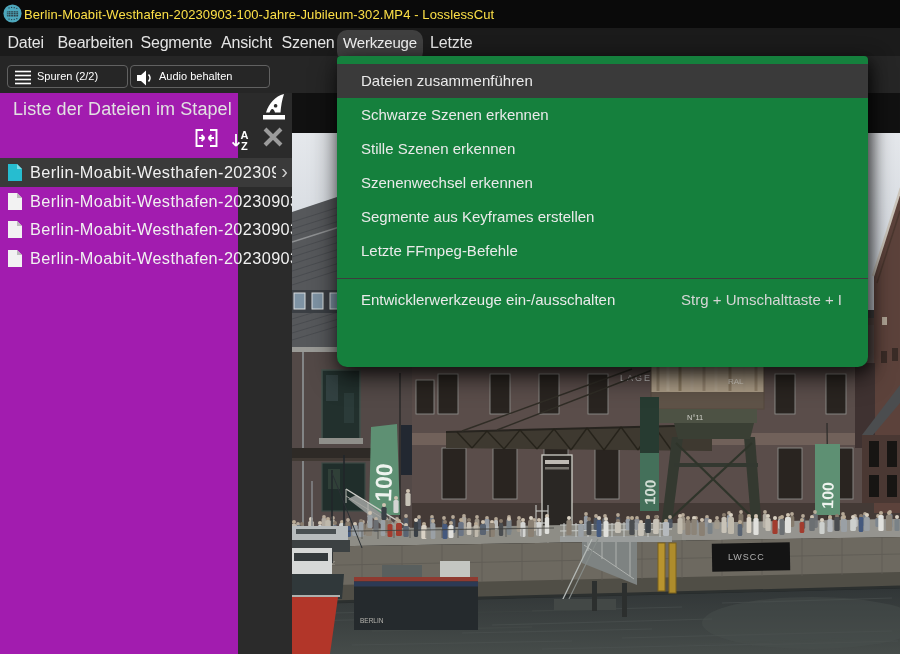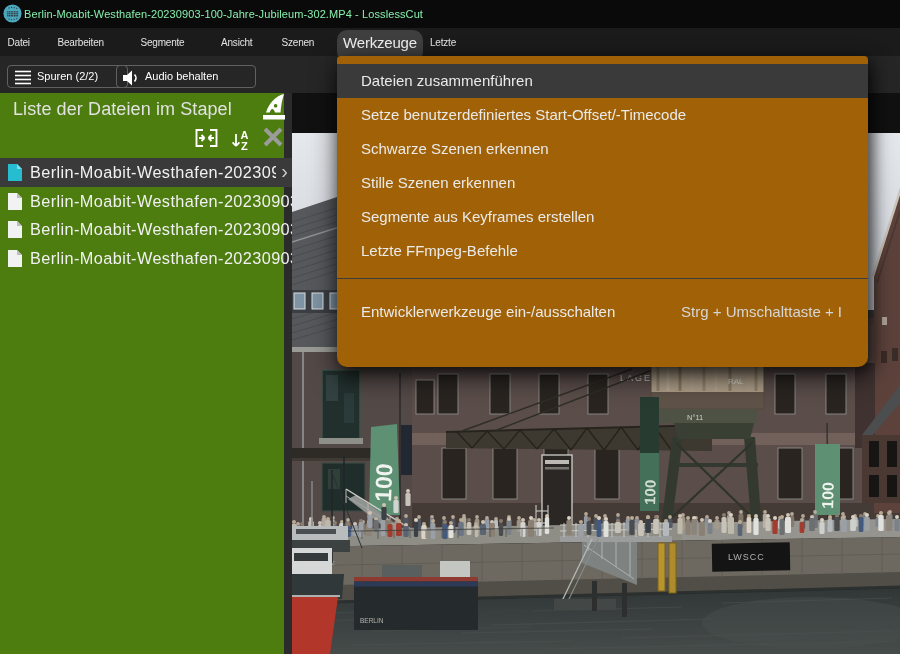--- a/index.html
+++ b/index.html
@@ -1,30 +1,30 @@
 <!DOCTYPE html>
 <html><head><meta charset="utf-8"><style>
 *{margin:0;padding:0;box-sizing:border-box}
 html,body{width:900px;height:654px;overflow:hidden;background:#2b2b2b;font-family:"Liberation Sans",sans-serif}
 #titlebar{position:absolute;left:0;top:0;width:900px;height:28px;background:#0a0a0a}
-#titlebar .txt{position:absolute;left:24px;top:0;line-height:29px;font-size:11px;color:#86efac;letter-spacing:.1px;white-space:nowrap}
+#titlebar .txt{position:absolute;left:24px;top:0;line-height:29px;font-size:13px;color:#fde047;letter-spacing:.1px;white-space:nowrap}
 #menubar{position:absolute;left:0;top:28px;width:900px;height:28px;background:#1b1b1b}
-.mi{position:absolute;top:0;line-height:29px;font-size:10px;color:#e4e4e4;letter-spacing:-.2px}
+.mi{position:absolute;top:0;line-height:29px;font-size:16px;color:#e4e4e4;letter-spacing:-.2px}
 #wz{position:absolute;left:337px;top:2px;width:86px;height:32px;background:#3f3f3f;border-radius:10px;color:#f0f0f0;text-align:center;line-height:26px;font-size:15px;letter-spacing:-.2px}
 #topbar{position:absolute;left:0;top:56px;width:900px;height:37px;background:#262626}
 .btn{position:absolute;top:9px;height:23px;border:1px solid #616161;border-radius:4px;color:#fff;font-size:11px;line-height:21px;white-space:nowrap}
 #videoarea{position:absolute;left:292px;top:93px;width:608px;height:561px;background:#111}
-#sidebar{position:absolute;left:0;top:93px;width:284px;height:561px;background:#4d7c0f}
+#sidebar{position:absolute;left:0;top:93px;width:238px;height:561px;background:#a21caf}
 #sbhead{position:absolute;left:13px;top:6px;font-size:18px;color:#e2e2e2;letter-spacing:.1px}
 .frow{position:absolute;left:0;width:292px;height:28.5px;overflow:hidden;white-space:nowrap}
 .frow .ft{position:absolute;left:30px;top:0;line-height:28.5px;font-size:16.3px;color:#f1f1f1;letter-spacing:.4px}
-#dropdown{position:absolute;left:337px;top:56px;width:531px;height:311px;background:#a16207;border-radius:4px 4px 10px 10px;box-shadow:0 10px 26px rgba(0,0,0,.65),4px 4px 14px rgba(0,0,0,.5);padding-top:8px}
+#dropdown{position:absolute;left:337px;top:56px;width:531px;height:311px;background:#15803d;border-radius:4px 4px 10px 10px;box-shadow:0 10px 26px rgba(0,0,0,.65),4px 4px 14px rgba(0,0,0,.5);padding-top:8px}
 .ditem{height:34px;line-height:34px;padding-left:24px;font-size:15px;color:#eaeaea}
 .dsep{height:1px;background:#3d3d3d;margin:10px 0 0 0}
-.dlast{height:34px;line-height:34px;margin-top:16px;padding-left:24px;font-size:15px;color:#eaeaea;position:relative}
+.dlast{height:34px;line-height:34px;margin-top:4px;padding-left:24px;font-size:15px;color:#eaeaea;position:relative}
 .dlast .sc{position:absolute;right:26px;top:0;color:#d6d6d6}
 </style></head><body>
 <div id="videoarea">
 <svg width="608" height="521" viewBox="0 0 608 521" style="position:absolute;left:0;top:40px">
 <defs>
 <linearGradient id="sky" x1="0" y1="0" x2="0" y2="1">
           <stop offset="0" stop-color="#e5e8ec"></stop>
           <stop offset="1" stop-color="#c4cad2"></stop>
         </linearGradient>
 <linearGradient id="water" x1="0" y1="0" x2="0" y2="1">
@@ -876,30 +876,30 @@
 <div class="btn" style="left:7px;width:121px;padding-left:29px">Spuren (2/2)
 <svg width="16" height="16" viewBox="0 0 16 16" style="position:absolute;left:7px;top:2.5px">
         <g stroke="#fff" stroke-width="1.6">
           <line x1="0" y1="2.5" x2="16" y2="2.5"></line>
           <line x1="0" y1="6.5" x2="16" y2="6.5"></line>
           <line x1="0" y1="10.5" x2="16" y2="10.5"></line>
           <line x1="0" y1="14.5" x2="16" y2="14.5"></line>
         </g>
       </svg>
 </div>
-<div class="btn" style="left:116px;width:140px;padding-left:28px">Audio behalten
+<div class="btn" style="left:130px;width:140px;padding-left:28px">Audio behalten
 <svg width="17" height="16" viewBox="0 0 17 16" style="position:absolute;left:6px;top:3.5px">
         <polygon points="0,5 4,5 9,0.5 9,15.5 4,11 0,11" fill="#fff"></polygon>
         <path d="M 11.5,4.5 a 5,5 0 0 1 0,7" stroke="#fff" stroke-width="1.7" fill="none"></path>
         <path d="M 13.5,2.5 a 8,8 0 0 1 0,11" stroke="#fff" stroke-width="1.7" fill="none" opacity="0"></path>
       </svg>
 </div>
 </div>
 <div id="dropdown">
 <div class="ditem" style="background:#3a3a3a">Dateien zusammenführen</div>
-<div class="ditem">Setze benutzerdefiniertes Start-Offset/-Timecode</div>
 <div class="ditem">Schwarze Szenen erkennen</div>
 <div class="ditem">Stille Szenen erkennen</div>
+<div class="ditem">Szenenwechsel erkennen</div>
 <div class="ditem">Segmente aus Keyframes erstellen</div>
 <div class="ditem">Letzte FFmpeg-Befehle</div>
 <div class="dsep"></div>
 <div class="dlast">Entwicklerwerkzeuge ein-/ausschalten<span class="sc">Strg + Umschalttaste + I</span></div>
 </div>
 
 </body></html>

